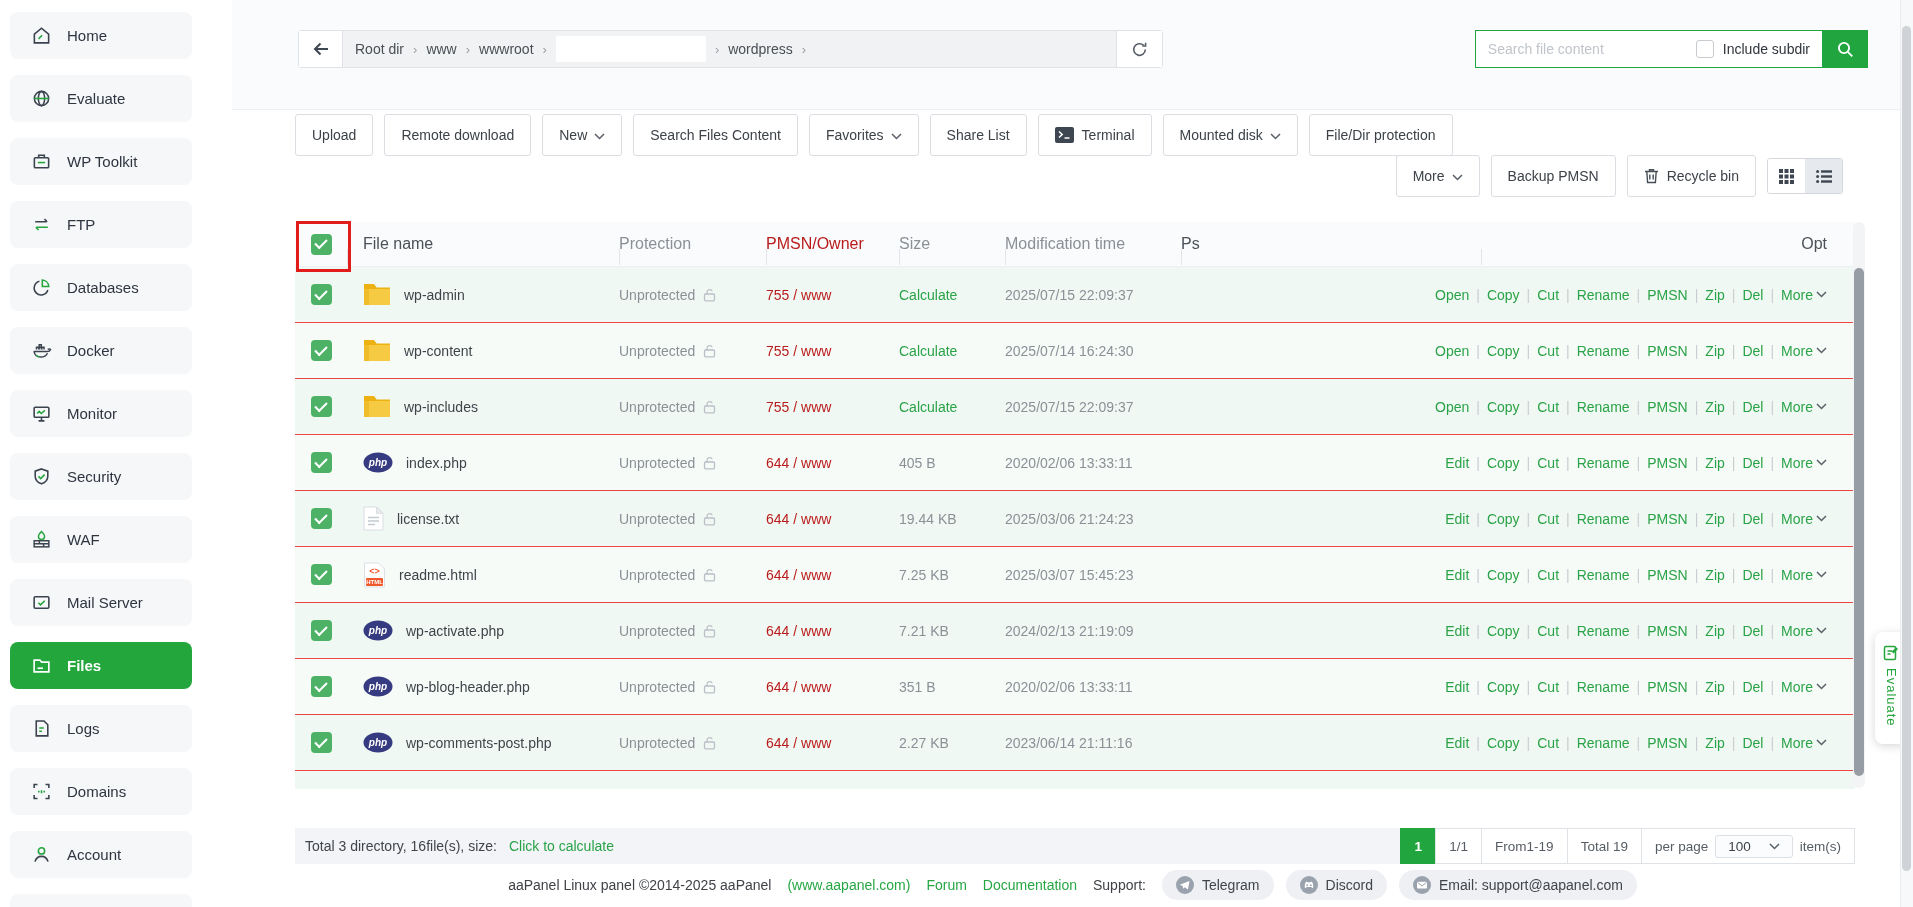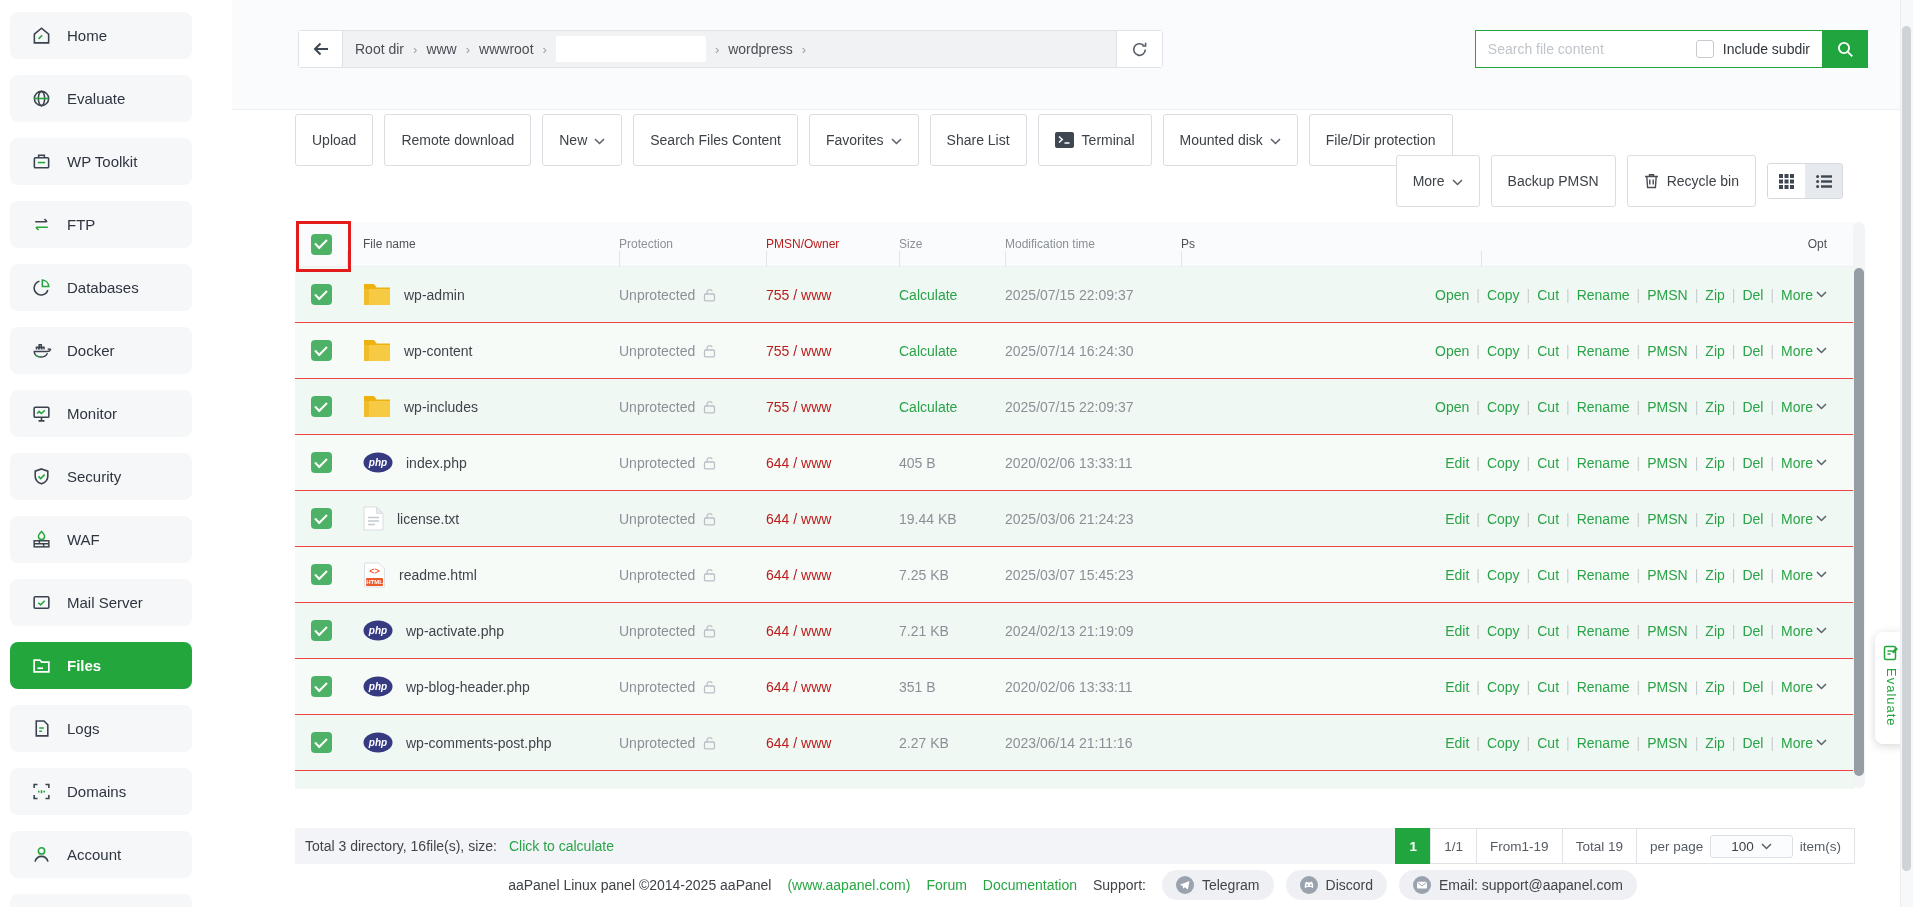--- a/index.html
+++ b/index.html
@@ -27,29 +27,29 @@
   .searchgrp{position:absolute;top:30px;right:45px;height:38px;border:1px solid #21a53e;background:#fff;display:flex;align-items:center;box-sizing:border-box}
   .srch-input{border:none;outline:none;width:196px;padding:0 12px;font-size:14px;color:#333;font-family:inherit;background:transparent}
   .srch-input::placeholder{color:#c0c5cb}
   .subchk{width:16px;height:16px;border:1px solid #c7cbd0;border-radius:3px;background:#fff;cursor:pointer;flex:0 0 auto}
   .sublbl{font-size:14px;color:#2f353c;margin:0 12px 0 9px;white-space:nowrap}
   .searchbtn{width:46px;height:38px;margin:-1px -1px -1px 0;background:#21a53e;border:none;display:flex;align-items:center;justify-content:center;cursor:pointer}
   
   .toolbar{position:absolute;display:flex;gap:11px;align-items:center}
   .t1{left:63px;top:114px}
   .t2{top:155px;right:70px}
-  .tbtn{height:52px;padding:0 16px;background:#fff;border:1px solid #dadde1;border-radius:3px;color:#3d4248;font-size:14px;font-family:inherit;display:flex;align-items:center;gap:8px;cursor:pointer;white-space:nowrap}
+  .tbtn{height:42px;padding:0 16px;background:#fff;border:1px solid #dadde1;border-radius:3px;color:#3d4248;font-size:14px;font-family:inherit;display:flex;align-items:center;gap:8px;cursor:pointer;white-space:nowrap}
   .tbtn .caret{margin-left:-1px;margin-top:2px}
   .vt{display:flex;border:1px solid #d4d8dd;border-radius:3px;overflow:hidden;height:36px;box-sizing:border-box}
   .vtbtn{width:37px;display:flex;align-items:center;justify-content:center;background:#fff;cursor:pointer}
   .vtbtn.active{background:#e6e9ed}
   
   .tablewrap{position:absolute;left:63px;top:222px;width:1560px}
   .thead{display:flex;height:44px;align-items:center;background:#fafbfc;border-bottom:1px solid #eef0f2}
-  .th{position:relative;box-sizing:border-box;font-size:12px;color:#4c5158;display:flex;align-items:center}
+  .th{position:relative;box-sizing:border-box;font-size:16px;color:#4c5158;display:flex;align-items:center}
   .th:not(.c0)::before{content:"";position:absolute;left:0;top:14px;width:1px;height:16px;background:#e2e5e9}
   .trow{display:flex;height:55px;align-items:center;border-bottom:1px solid #ef4444}
   .trow:nth-child(odd){background:#f0f8f3}
   .trow:nth-child(even){background:#f7fbf8}
   .td{box-sizing:border-box;display:flex;align-items:center}
   .c0{width:52px;justify-content:center}
   .cname{width:272px;padding-left:16px;gap:13px}
   .cprot{width:147px;color:#8b9097;gap:8px}
   .cown{width:133px;color:#b91c1c}
   .csize{width:106px;color:#8b9097}
@@ -67,21 +67,21 @@
   .red-annotation{position:absolute;left:64px;top:221px;width:49px;height:45px;border:3px solid #e21b1b;z-index:6;pointer-events:none}
   
   .vscroll{position:absolute;left:1621px;top:222px;width:12px;height:566px;background:#f3f4f6;border-radius:6px}
   .vthumb{margin:46px 0 0 1px;width:10px;height:508px;background:#979da5;border-radius:5px;cursor:pointer}
   
   .statusbar{position:absolute;left:63px;top:828px;width:1560px;height:36px;background:#f2f4f7;display:flex;align-items:center;justify-content:space-between}
   .sumwrap{padding-left:10px;color:#41454a;display:flex;gap:12px;align-items:flex-end}
   .pager{display:flex;height:36px;box-sizing:border-box}
   .pgcell{border:1px solid #dfe3e8;margin-left:-1px;background:#fff;display:flex;align-items:center;justify-content:center;padding:0 13px;font-size:13.5px;color:#565c63;box-sizing:border-box}
   .pgcell.cur{background:#21a53e;border-color:#21a53e;color:#fff;width:36px;padding:0;font-weight:bold;cursor:pointer}
-  .sel100{display:inline-flex;align-items:center;gap:7px;border:1px solid #dcdfe3;background:#fbfcfd;border-radius:3px;padding:3px 20px;margin:15px 7px;cursor:pointer;color:#3d4248}
+  .sel100{display:inline-flex;align-items:center;gap:18px;border:1px solid #dcdfe3;background:#fbfcfd;border-radius:3px;padding:3px 12px;margin:15px 7px;cursor:pointer;color:#3d4248}
   
   .pfooter{position:absolute;left:0;right:0;top:870px;display:flex;align-items:center;justify-content:center;gap:16px;color:#3f4348}
   .pfooter .grn{color:#27a744;cursor:pointer}
   .pill{height:30px;border-radius:15px;background:#eef0f3;display:flex;align-items:center;gap:8px;padding:0 14px;cursor:pointer;color:#41454a}
   
   .evaluate{position:fixed;right:5px;top:632px;width:33px;height:112px;background:#fff;border-radius:8px;box-shadow:0 2px 10px rgba(0,0,0,.16);display:flex;flex-direction:column;align-items:center;gap:7px;padding-top:12px;box-sizing:border-box;cursor:pointer;z-index:8}
   .ev-lbl{writing-mode:vertical-rl;color:#25a53d;font-size:13px;letter-spacing:1px}
   .pagebar{position:fixed;right:0;top:0;bottom:0;width:12px;background:#f7f8f9;border-left:1px solid #ebedef;z-index:9}
   .pagethumb{position:absolute;left:1px;top:26px;width:9px;height:845px;background:#cfd2d6;border-radius:5px;cursor:pointer}
   .icn{display:inline-flex;align-items:center;justify-content:center}

